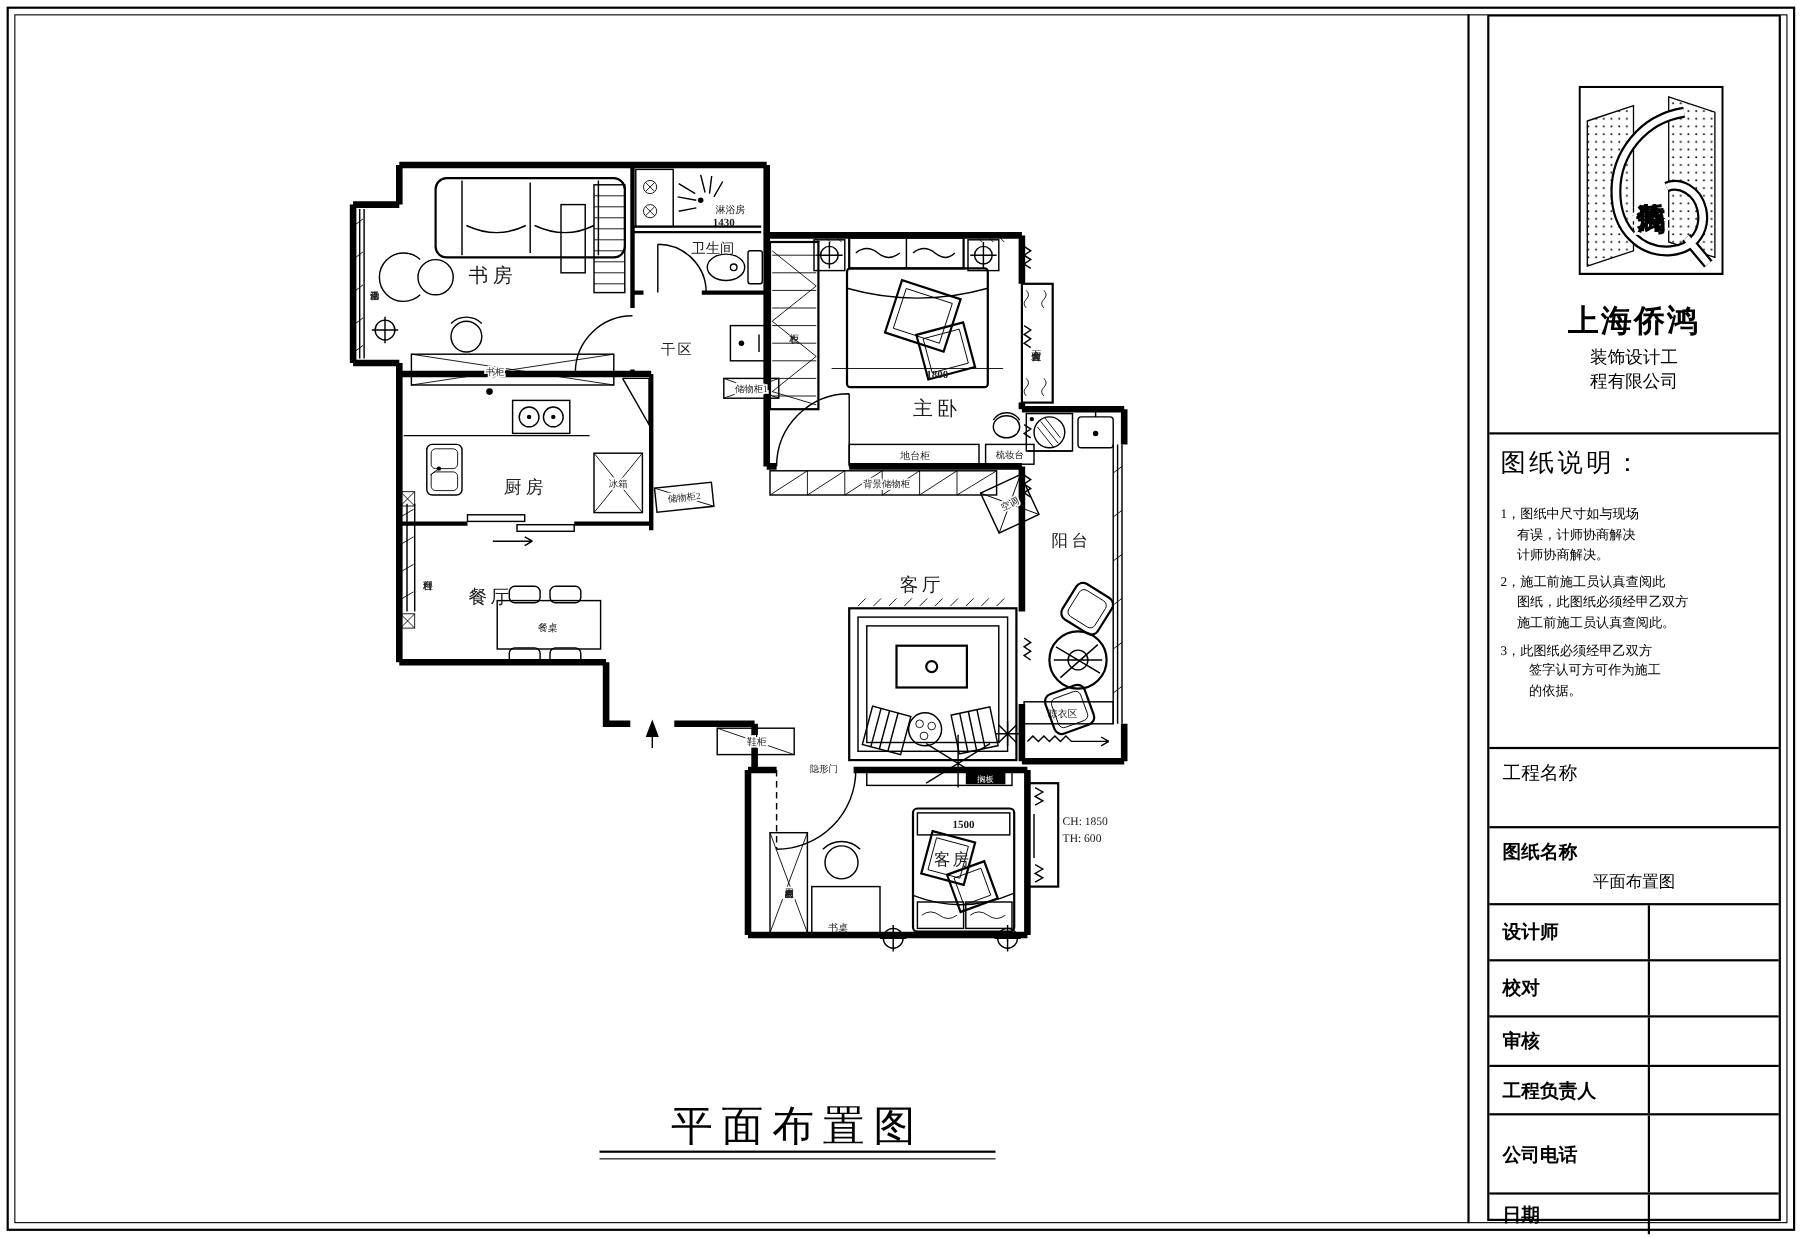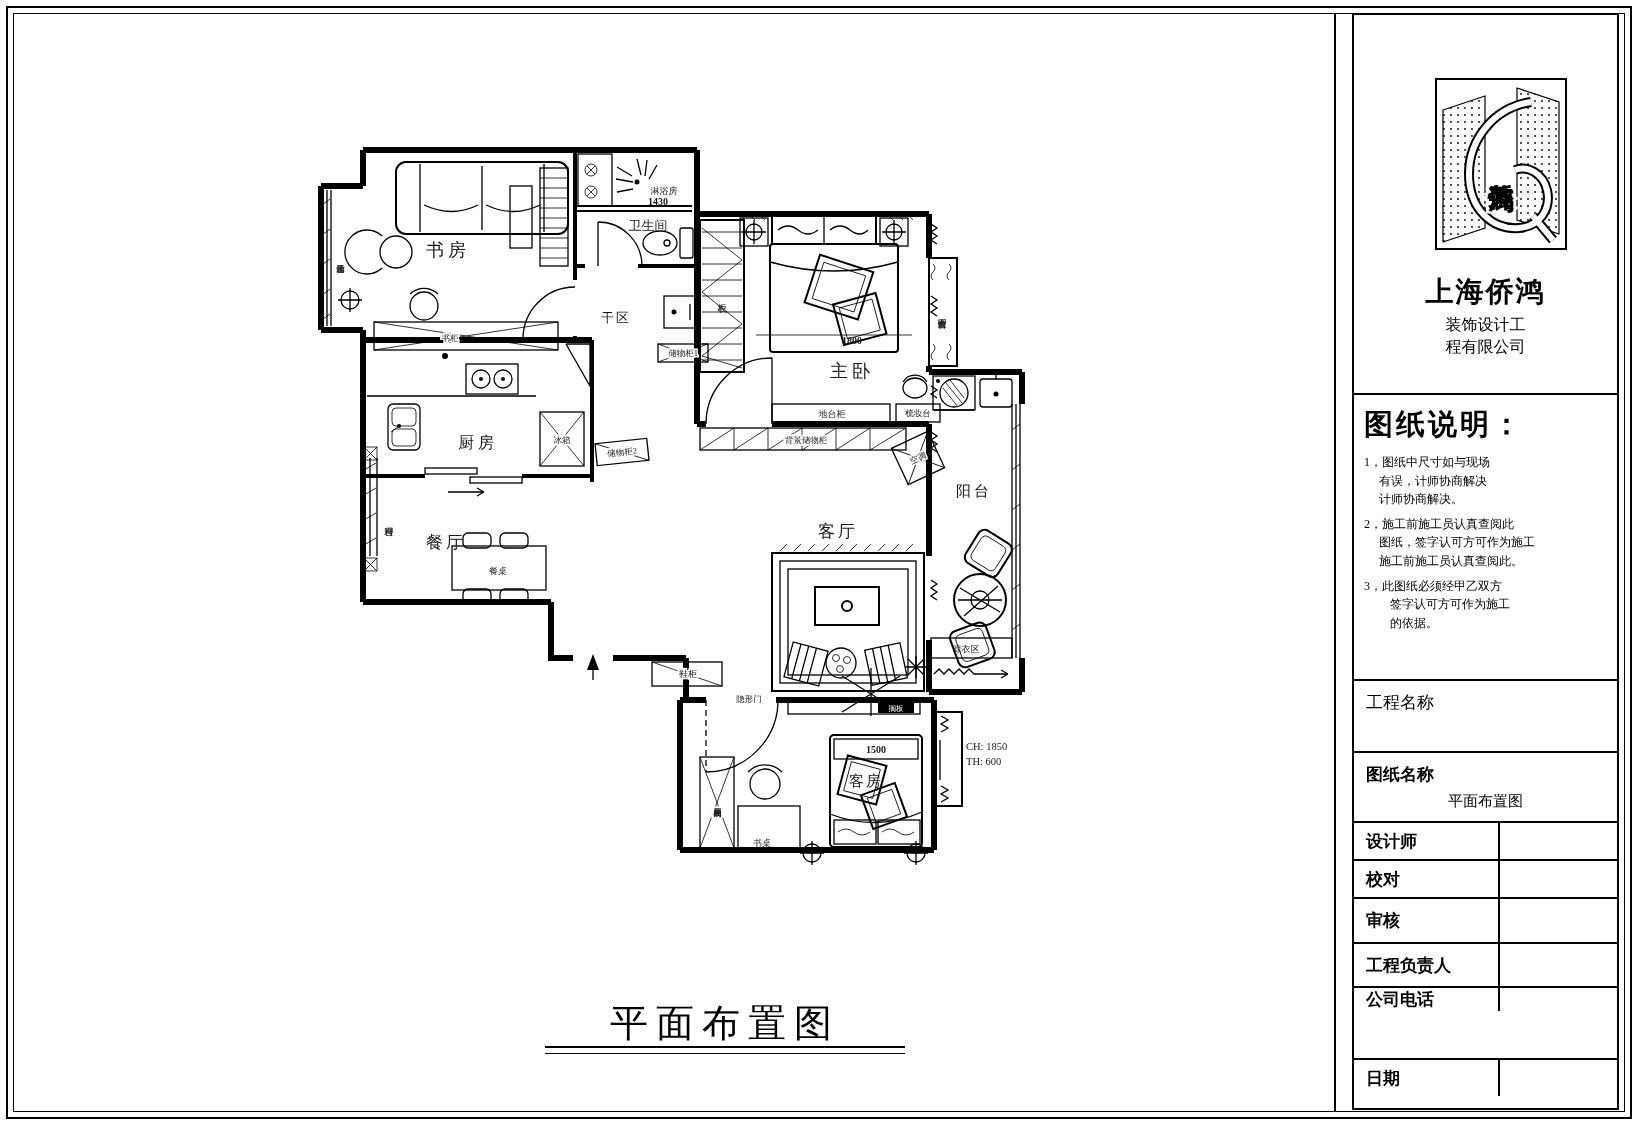--- a/index.html
+++ b/index.html
@@ -18,31 +18,31 @@
   .vert{writing-mode:vertical-rl;text-orientation:upright;}
   
   .tblock{position:absolute;left:1352px;top:13px;width:267px;height:1097px;border:2px solid #000;box-sizing:border-box;background:#fff;}
   .trow{box-sizing:border-box;border-bottom:2px solid #000;position:relative;}
   .trow:last-child{border-bottom:none;gap:42px;}
   .sec-logo{height:380px;}
   .logo-box{position:absolute;left:81px;top:63px;width:132px;height:172px;}
   .company-main{position:absolute;top:258px;width:100%;text-align:center;font-size:28px;font-weight:bold;letter-spacing:2px;}
   .company-sub{position:absolute;width:100%;text-align:center;font-size:16px;font-family:"Liberation Serif",serif;}
   .sec-notes{height:286px;padding:10px 8px 0 10px;box-sizing:border-box;}
-  .notes-title{font-size:29px;font-weight:bold;font-family:"Liberation Serif",serif;letter-spacing:3px;margin-bottom:8px;}
+  .notes-title{font-size:23px;font-weight:normal;font-family:"Liberation Serif",serif;letter-spacing:3px;margin-bottom:22px;}
   .note-line{font-size:12px;font-family:"Liberation Serif",serif;line-height:1.55;}
   .ind1{padding-left:15px;}
   .ind2{padding-left:26px;}
   .gap{height:6px;}
   .row-label{font-size:17px;font-weight:bold;padding:10px 0 0 12px;}
   .row-project{height:72px;}
   .row-sheetname{height:70px;}
   .sheet-value{text-align:center;font-size:15px;font-family:"Liberation Serif",serif;margin-top:6px;}
   .row-field{display:flex;}
-  .rf-43{height:38px;}.rf-45{height:45px;}.rf-44{height:44px;}.rf-72{height:72px;flex-direction:column;}.rf-36{height:36px;}
+  .rf-43{height:51px;}.rf-45{height:45px;}.rf-44{height:44px;}.rf-72{height:72px;}.rf-36{height:36px;}
   .fcell-label{width:146px;border-right:2px solid #000;box-sizing:border-box;display:flex;align-items:center;padding-left:12px;font-size:17px;font-weight:bold;}
   .fcell-value{flex:1;}
   .drawing-title{position:absolute;left:545px;top:998px;width:360px;text-align:center;font-size:38px;font-family:"Liberation Serif",serif;letter-spacing:8px;}
   .title-underline1{position:absolute;left:545px;top:1046px;width:360px;border-top:2px solid #000;}
   .title-underline2{position:absolute;left:545px;top:1053px;width:360px;border-top:1px solid #000;}
 </style>
 </head>
 <body>
 
 <div class="border-outer"></div>
@@ -434,21 +434,21 @@
     <div class="company-sub" style="top:322px;">程有限公司</div>
   </div>
 
   <div class="trow sec-notes">
     <div class="notes-title">图纸说明：</div>
     <div class="note-line">1，图纸中尺寸如与现场</div>
     <div class="note-line ind1">有误，计师协商解决</div>
     <div class="note-line ind1">计师协商解决。</div>
     <div class="gap"></div>
     <div class="note-line">2，施工前施工员认真查阅此</div>
-    <div class="note-line ind1">图纸，签字认可方可作为施工</div>
+    <div class="note-line ind1">图纸，此图纸必须经甲乙双方</div>
     <div class="note-line ind1">施工前施工员认真查阅此。</div>
     <div class="gap"></div>
     <div class="note-line">3，此图纸必须经甲乙双方</div>
     <div class="note-line ind2">签字认可方可作为施工</div>
     <div class="note-line ind2">的依据。</div>
   </div>
 
   <div class="trow row-project">
     <div class="row-label" style="font-weight:normal;">工程名称</div>
   </div>

